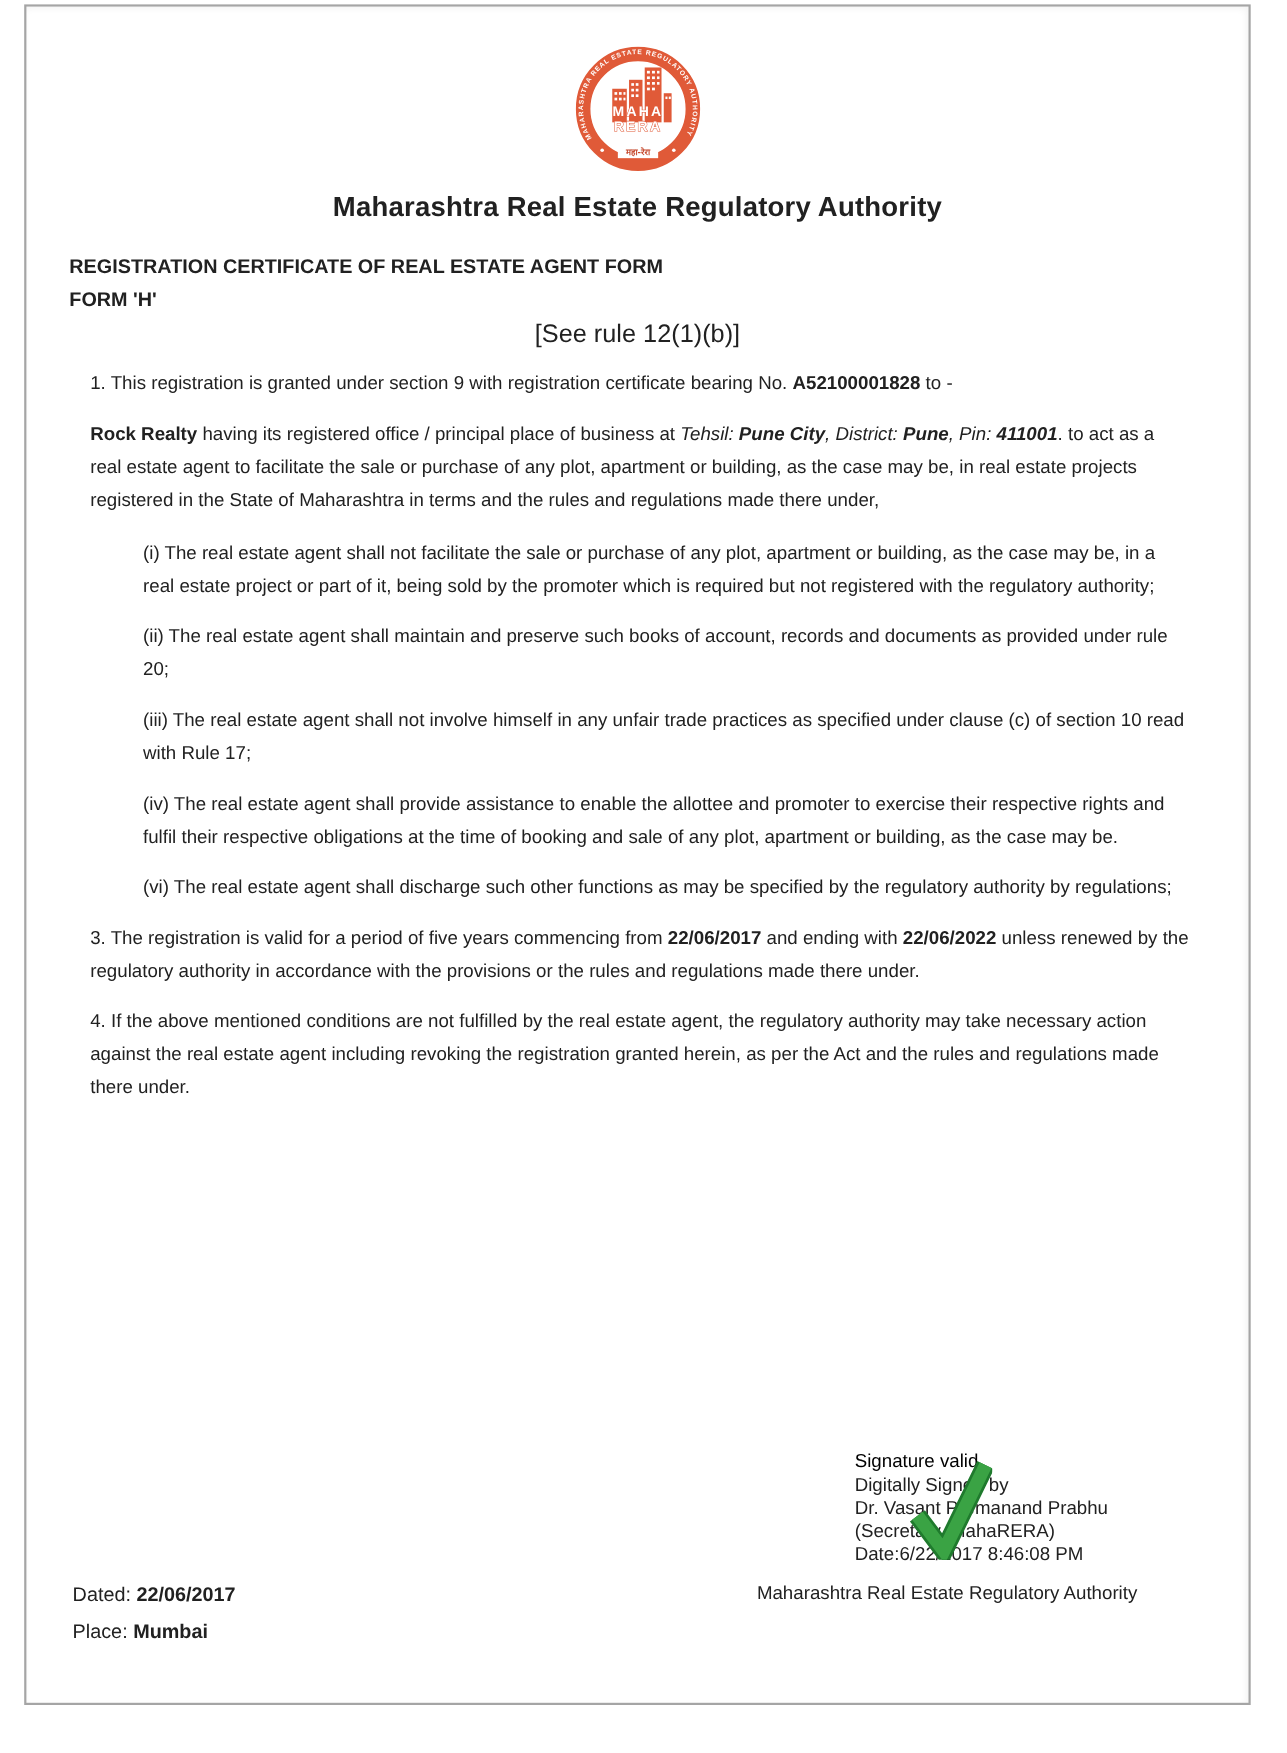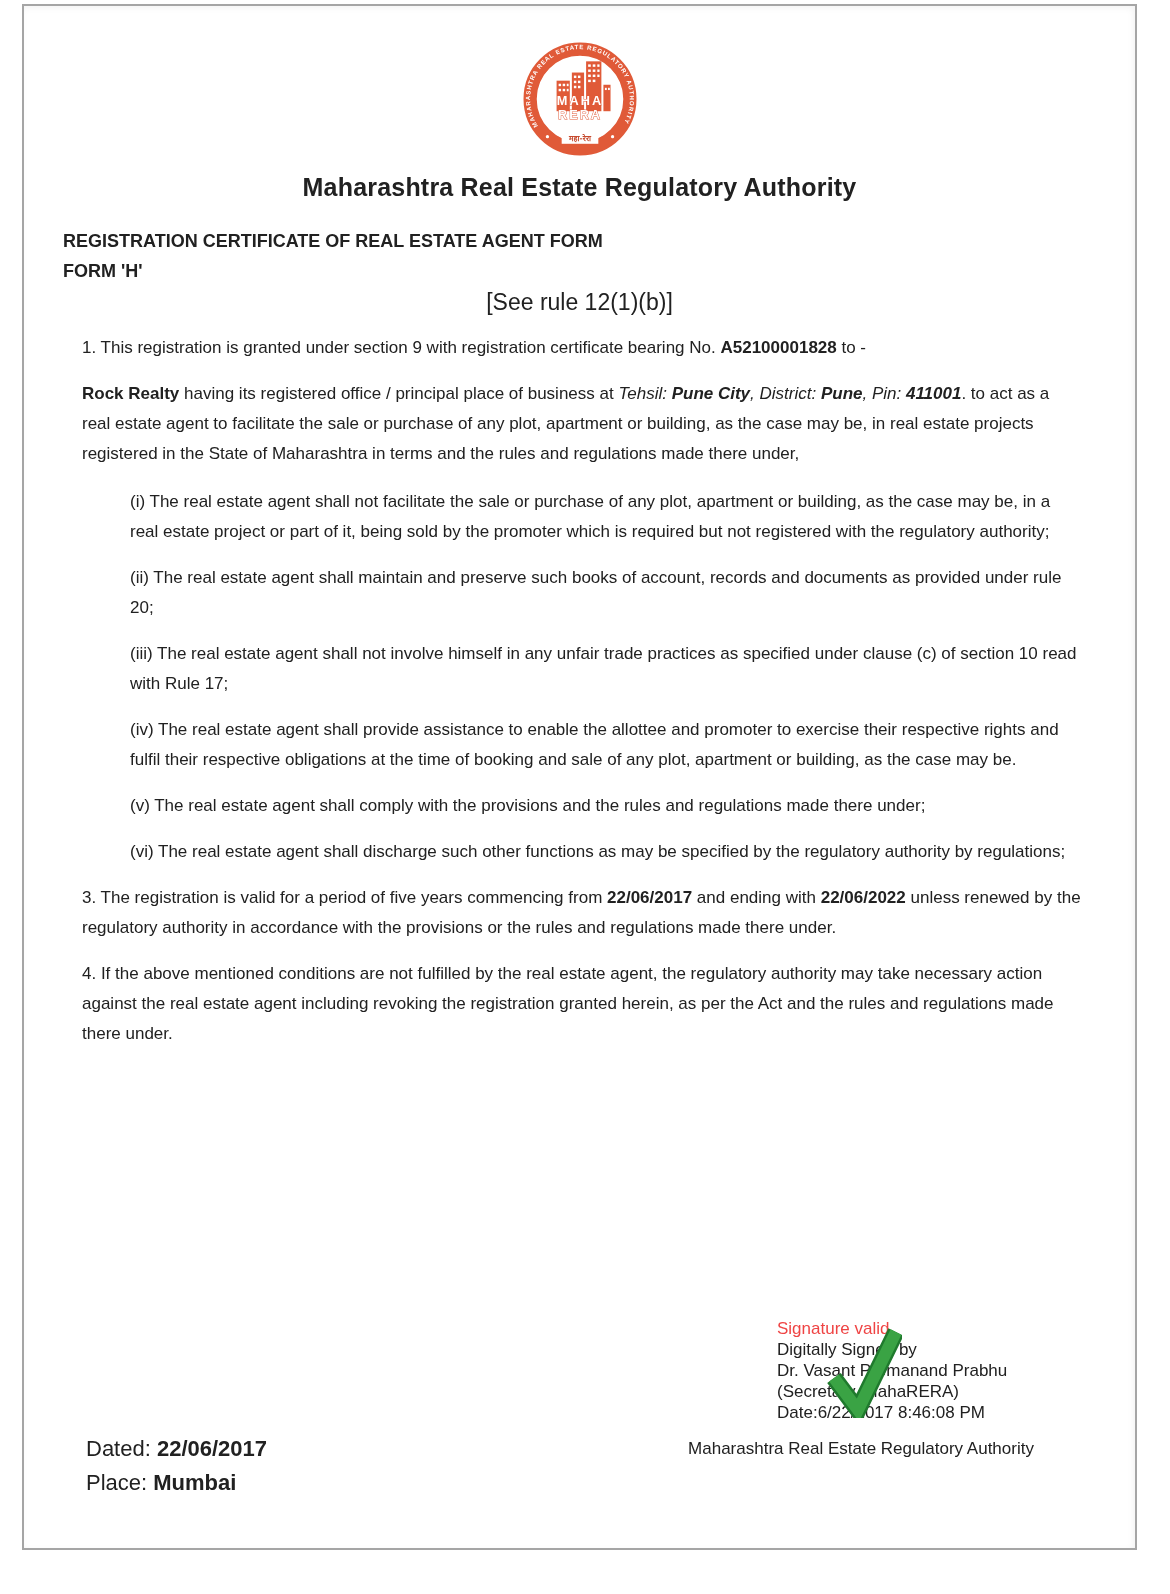--- a/index.html
+++ b/index.html
@@ -21,23 +21,23 @@
   .conditions{margin-top:18px;padding-left:48px;}
   .condition{margin-top:6px;}
   .condition:first-child{margin-top:0;}
   .p-c3{margin-top:24px;}
   .p-c4{margin-top:20px;}
   b{font-weight:bold;}
   .it{font-style:italic;}
   .bit{font-style:italic;font-weight:bold;}
   .sig-block{position:absolute;left:753px;top:1312px;font-size:17px;line-height:21px;
              white-space:nowrap;}
-  .sig-valid{color:#ef4444;}
+  .sig-valid{color:#000000;}
   .check-wrap{position:absolute;left:800px;top:1318px;width:78px;height:94px;}
-  .footer-left{position:absolute;left:42px;top:1426px;font-size:22px;line-height:34px;margin-left:20px;}
+  .footer-left{position:absolute;left:42px;top:1426px;font-size:18px;line-height:34px;}
   .footer-right{position:absolute;left:635px;top:1426px;width:404px;text-align:center;
                 font-size:17px;line-height:34px;}
   .dev{font-family:"DejaVu Sans",sans-serif;}
 </style>
 </head>
 <body>
 
 <div class="page">
 
   <div class="logo-wrap">
@@ -107,21 +107,20 @@
     <p class="body-para p1"><span>1. This registration is granted under section 9 with registration certificate bearing No. </span><b>A52100001828</b><span> to -</span></p>
 
     <p class="body-para p-agent"><b>Rock Realty</b><span>  having its registered office / principal place of business at </span><span class="it">Tehsil: </span><span class="bit">Pune City</span><span class="it">, District: </span><span class="bit">Pune</span><span class="it">, Pin: </span><span class="bit">411001</span><span>. to act as a real estate agent to facilitate the sale or purchase of any plot, apartment or building, as the case may be, in real estate projects registered in the State of Maharashtra in terms and the rules and regulations made there under,</span></p>
 
 
     <div class="conditions">
       <p class="body-para condition">(i) The real estate agent shall not facilitate the sale or purchase of any plot, apartment or building, as the case may be, in a real estate project or part of it, being sold by the promoter which is required but not registered with the regulatory authority;</p>
       <p class="body-para condition">(ii) The real estate agent shall maintain and preserve such books of account, records and documents as provided under rule 20;</p>
       <p class="body-para condition">(iii) The real estate agent shall not involve himself in any unfair trade practices as specified under clause (c) of section 10 read with Rule 17;</p>
       <p class="body-para condition">(iv) The real estate agent shall provide assistance to enable the allottee and promoter to exercise their respective rights and fulfil their respective obligations at the time of booking and sale of any plot, apartment or building, as the case may be.</p>
-      <p class="body-para condition">(v) The real estate agent shall comply with the provisions and the rules and regulations made there under;</p>
       <p class="body-para condition">(vi) The real estate agent shall discharge such other functions as may be specified by the regulatory authority by regulations;</p>
     </div>
 
     <p class="body-para p-c3"><span>3. The registration is valid for a period of five years commencing from </span><b>22/06/2017</b><span> and ending with </span><b>22/06/2022</b><span> unless renewed by the regulatory authority in accordance with the provisions or the rules and regulations made there under.</span></p>
 
     <p class="body-para p-c4">4. If the above mentioned conditions are not fulfilled by the real estate agent, the regulatory authority may take necessary action against the real estate agent including revoking the registration granted herein, as per the Act and the rules and regulations made there under.</p>
   </div>
 
   <div class="sig-block">
     <div class="sig-valid">Signature valid</div>

